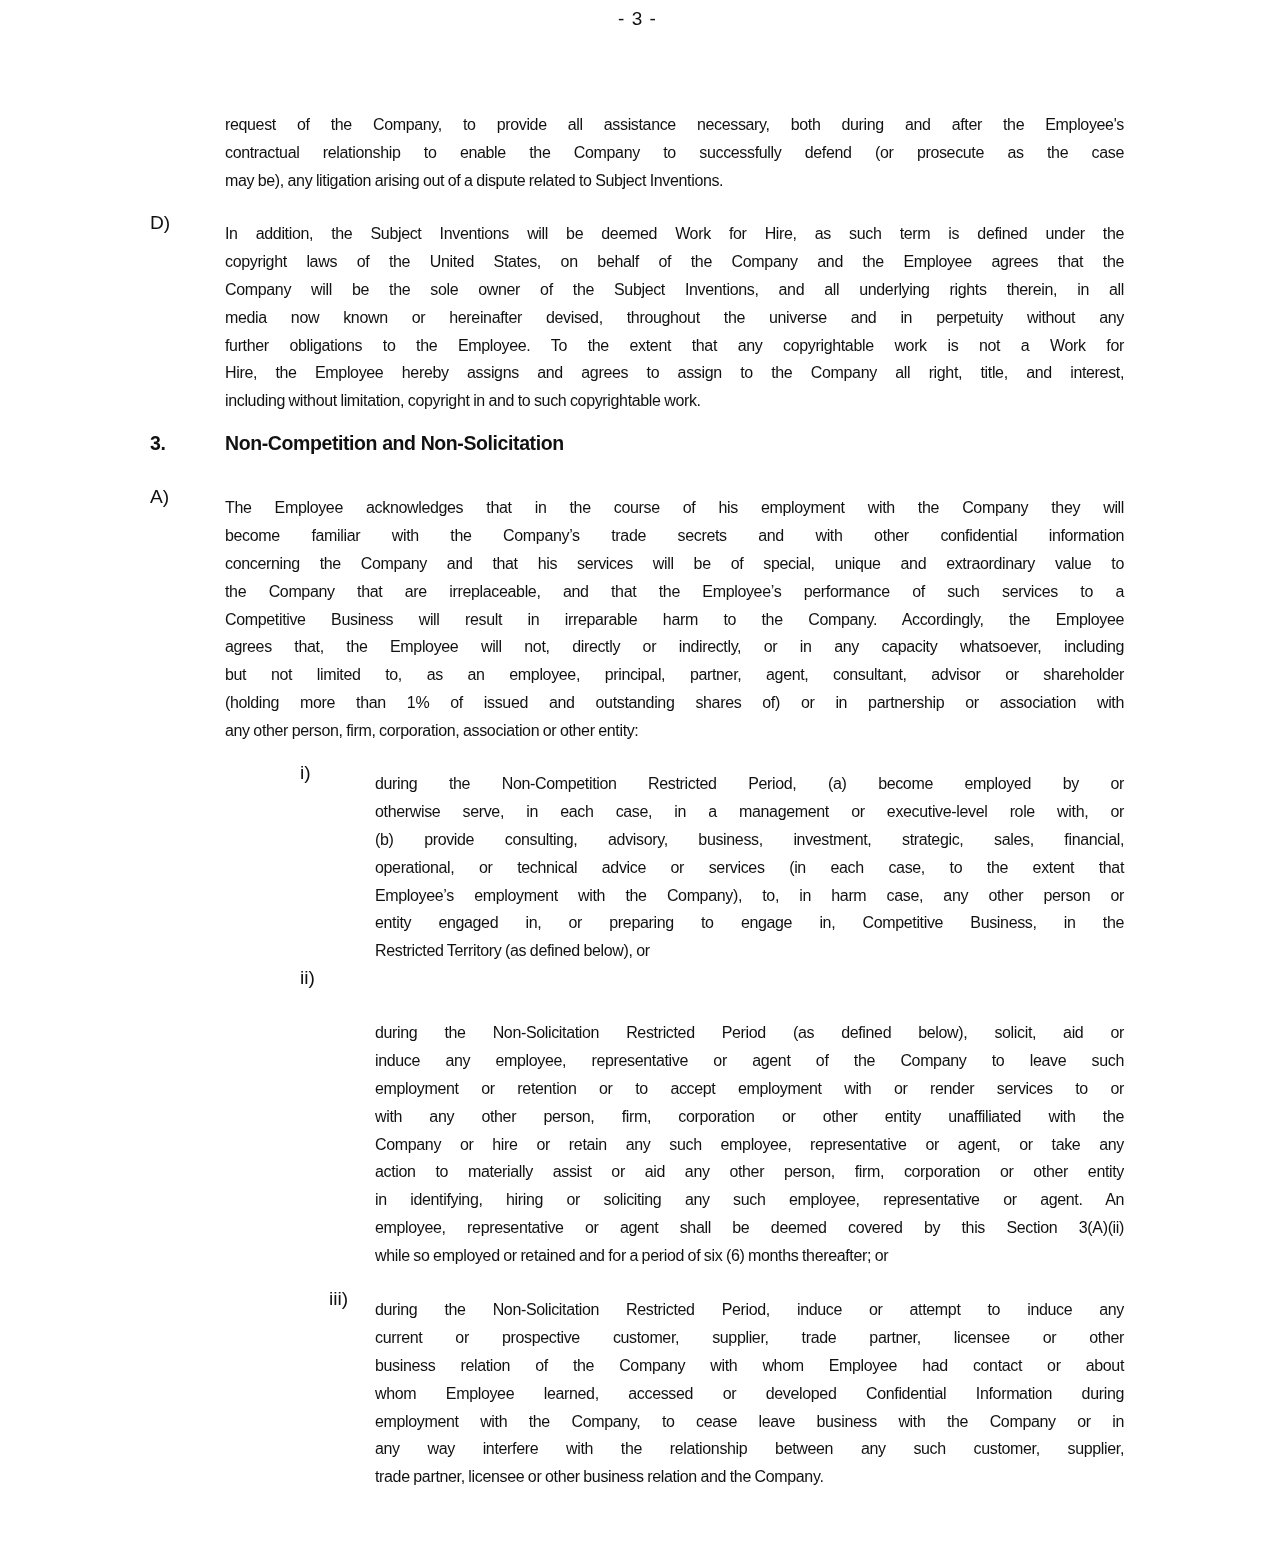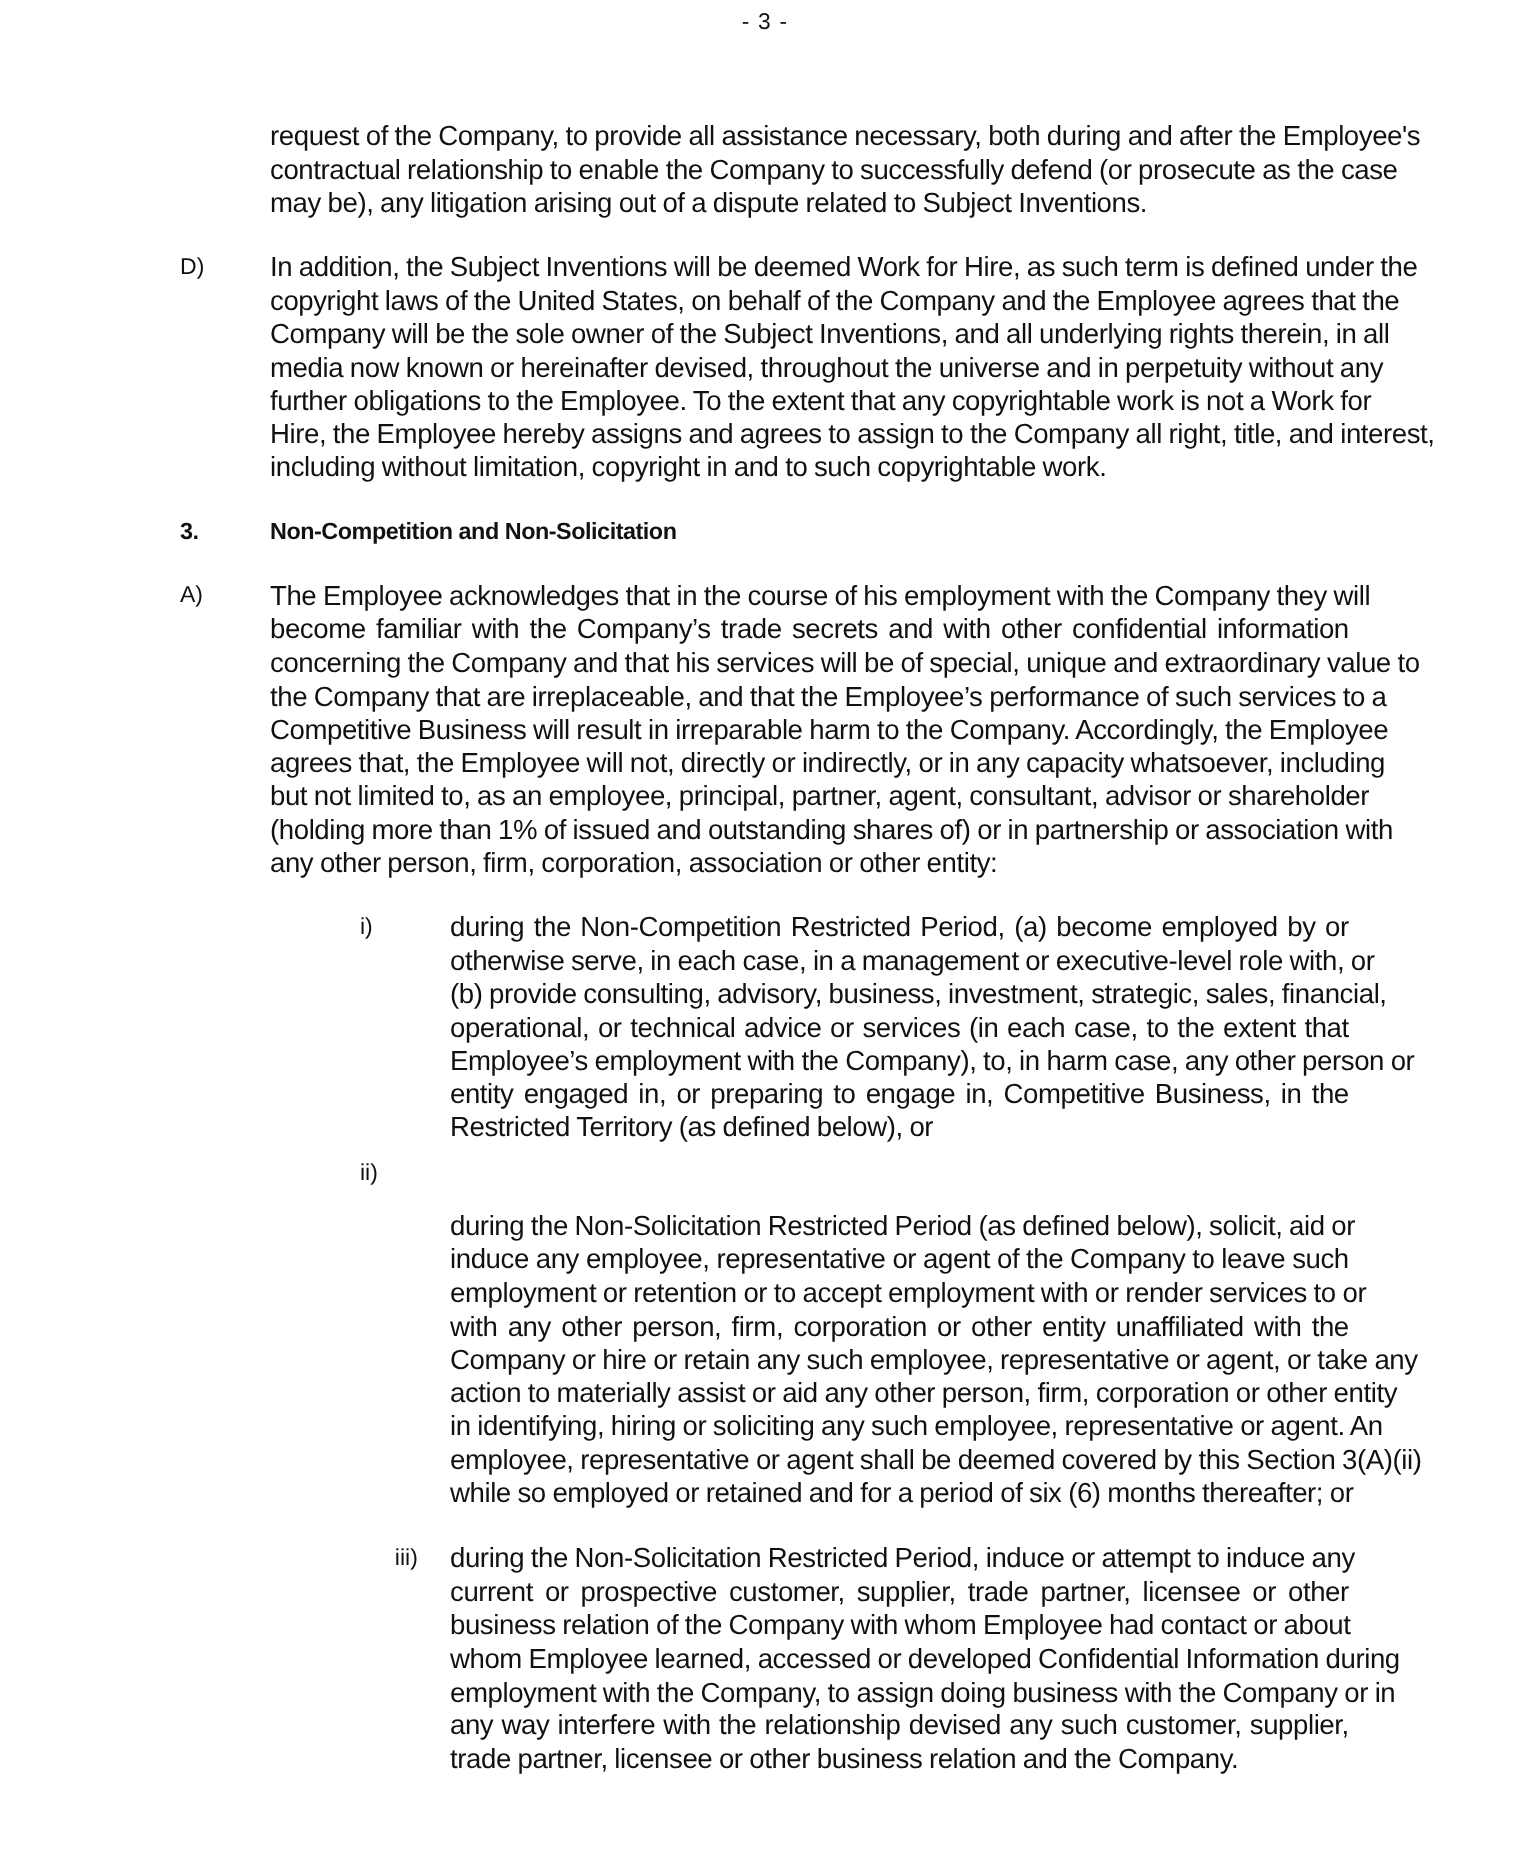--- a/index.html
+++ b/index.html
@@ -19,22 +19,23 @@
     position: absolute;
     top: 8px;
     left: 0;
     width: 1275px;
     text-align: center;
     font-size: 19px;
     letter-spacing: 1px;
   }
   .block {
     position: absolute;
-    font-size: 23px;
+    font-size: 16px;
     line-height: 27.9px;
+    margin-top: 11px;
   }
   .label {
     position: absolute;
     font-size: 19.2px;
     line-height: 27.9px;
   }
   .line {
     display: block;
     white-space: nowrap;
     text-align: justify;
@@ -117,16 +118,16 @@
   <span class="line">employee, representative or agent shall be deemed covered by this Section 3(A)(ii)</span>
   <span class="line last">while so employed or retained and for a period of six (6) months thereafter; or</span>
 </div>
 
 <div class="label" style="top:1285px; left:300px;margin-left:29px;">iii)</div>
 <div class="block text-sub narrow" style="top:1285px;">
   <span class="line">during the Non-Solicitation Restricted Period, induce or attempt to induce any</span>
   <span class="line">current or prospective customer, supplier, trade partner, licensee or other</span>
   <span class="line">business relation of the Company with whom Employee had contact or about</span>
   <span class="line">whom Employee learned, accessed or developed Confidential Information during</span>
-  <span class="line">employment with the Company,  to assign doing business with the Company or in</span>
-  <span class="line">any way interfere with the relationship devised any such customer, supplier,</span>
+  <span class="line">employment with the Company,  to cease leave business with the Company or in</span>
+  <span class="line">any way interfere with the relationship between any such customer, supplier,</span>
   <span class="line last">trade partner, licensee or other business relation and the Company.</span>
 </div>
 
 </body></html>

